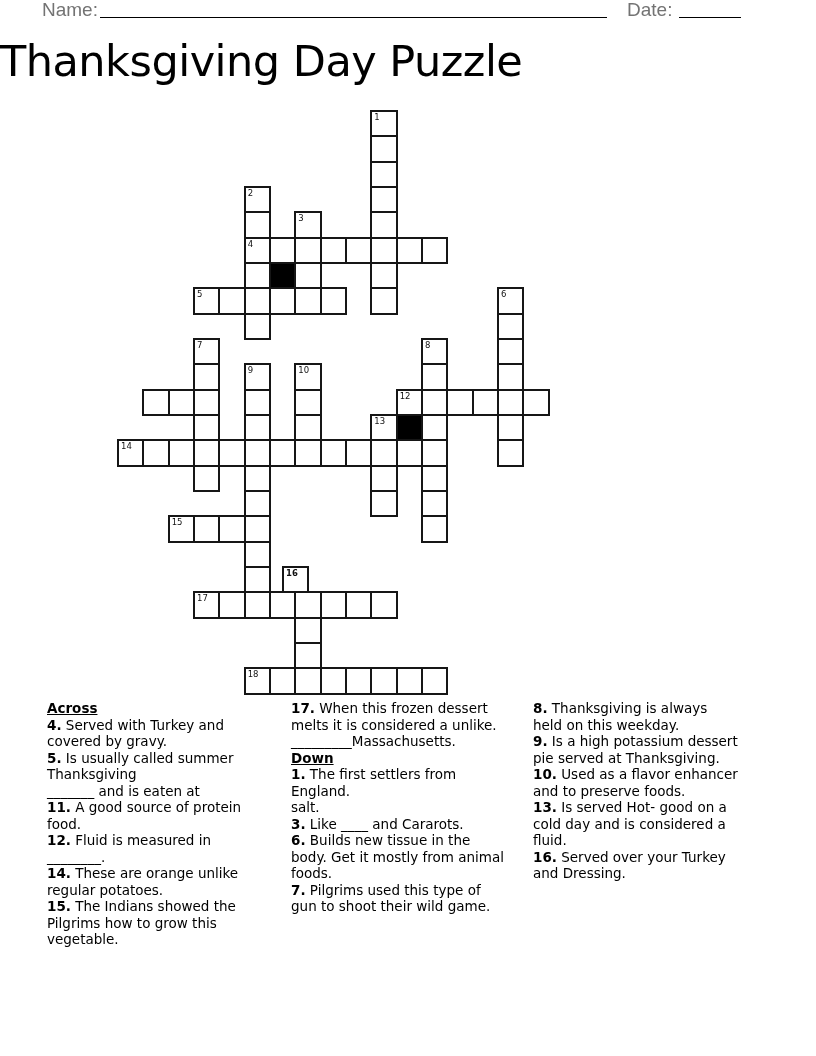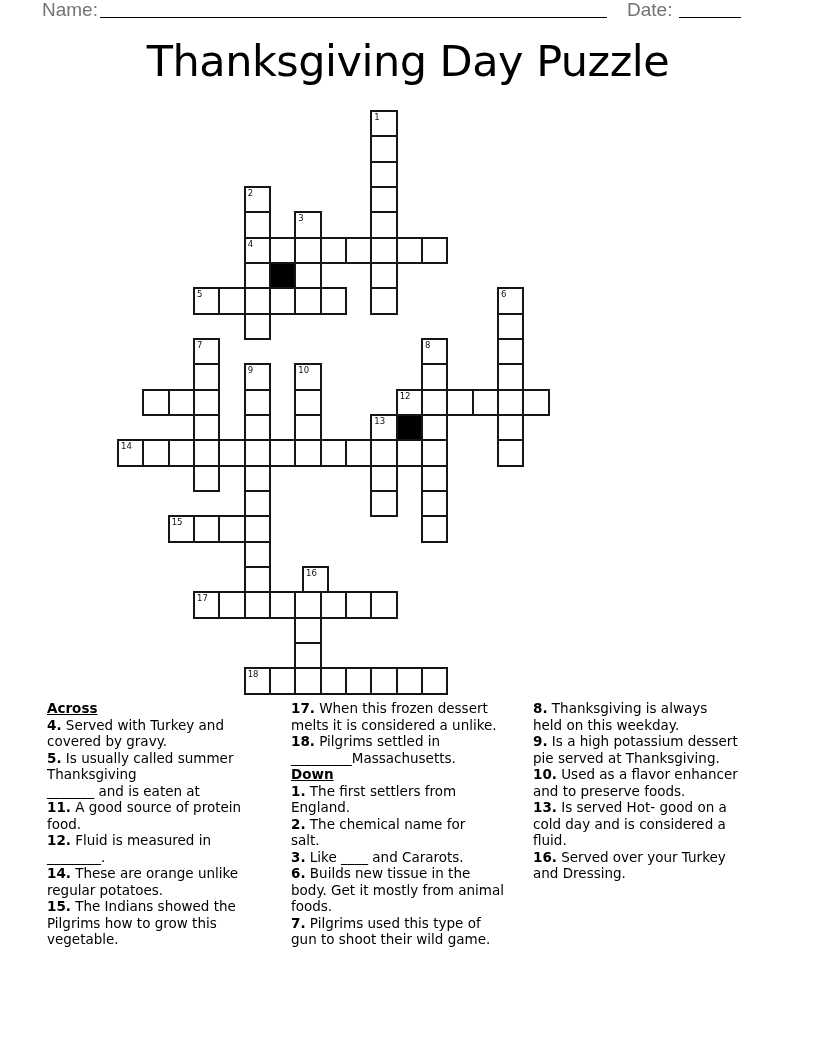--- a/index.html
+++ b/index.html
@@ -12,21 +12,21 @@
     position:absolute; top:0px; font-family:"Liberation Sans", sans-serif;
     font-size:19px; line-height:20px; color:#737373;
   }
   #name-label { left:42px; }
   #date-label { left:627px; }
   .hdr-line { position:absolute; top:16px; height:1px; border-bottom:1.6px solid #000; }
   #name-line { left:100px; width:507px; }
   #date-line { left:679px; width:62px; }
   
   .title {
-    position:absolute; left:0; right:0; top:33px; text-align:center;
+    position:absolute; left:0; right:0; top:33px; text-align:left;
     font-size:43px; line-height:56px; font-weight:400; letter-spacing:-0.5px;
   }
   
   .grid { position:absolute; left:117px; top:110px; }
   .cell {
     position:absolute; width:27.35px; height:27.35px; box-sizing:border-box;
     border:2px solid #161616; background:#fff;
   }
   .cell.black { background:#000; }
   .cell .num {
@@ -165,21 +165,21 @@
       <div class="cell" style="left: 303.96px; top: 379.95px;"></div>
       <div class="cell" style="left: 50.66px; top: 405.28px;">
         <span class="num">15</span>
       </div>
       <div class="cell" style="left: 75.99px; top: 405.28px;"></div>
       <div class="cell" style="left: 101.32px; top: 405.28px;"></div>
       <div class="cell" style="left: 126.65px; top: 405.28px;"></div>
       <div class="cell" style="left: 303.96px; top: 405.28px;"></div>
       <div class="cell" style="left: 126.65px; top: 430.61px;"></div>
       <div class="cell" style="left: 126.65px; top: 455.94px;"></div>
-      <div class="cell" style="left: 185px; top: 455.94px;">
+      <div class="cell" style="left: 165px; top: 455.94px; font-weight: bold;">
         <span class="num">16</span>
       </div>
       <div class="cell" style="left: 75.99px; top: 481.27px;">
         <span class="num">17</span>
       </div>
       <div class="cell" style="left: 101.32px; top: 481.27px;"></div>
       <div class="cell" style="left: 126.65px; top: 481.27px;"></div>
       <div class="cell" style="left: 151.98px; top: 481.27px;"></div>
       <div class="cell" style="left: 177.31px; top: 481.27px;"></div>
       <div class="cell" style="left: 202.64px; top: 481.27px;"></div>
@@ -214,26 +214,24 @@
       <div class="clue-line">________.</div>
       <div class="clue-line"><b class="clue-num">14.</b> These are orange unlike</div>
       <div class="clue-line">regular potatoes.</div>
       <div class="clue-line"><b class="clue-num">15.</b> The Indians showed the</div>
       <div class="clue-line">Pilgrims how to grow this</div>
       <div class="clue-line">vegetable.</div>
     </div>
   <div class="clue-col" id="clue-col-1">
       <div class="clue-line"><b class="clue-num">17.</b> When this frozen dessert</div>
       <div class="clue-line">melts it is considered a unlike.</div>
-      <div class="clue-line"><b class="clue-num">18.</b> Pilgrims settled in</div>
       <div class="clue-line">_________Massachusetts.</div>
       <div class="clue-header">Down</div>
       <div class="clue-line"><b class="clue-num">1.</b> The first settlers from</div>
       <div class="clue-line">England.</div>
-      <div class="clue-line"><b class="clue-num">2.</b> The chemical name for</div>
       <div class="clue-line">salt.</div>
       <div class="clue-line"><b class="clue-num">3.</b> Like ____ and Cararots.</div>
       <div class="clue-line"><b class="clue-num">6.</b> Builds new tissue in the</div>
       <div class="clue-line">body. Get it mostly from animal</div>
       <div class="clue-line">foods.</div>
       <div class="clue-line"><b class="clue-num">7.</b> Pilgrims used this type of</div>
       <div class="clue-line">gun to shoot their wild game.</div>
     </div>
   <div class="clue-col" id="clue-col-2">
       <div class="clue-line"><b class="clue-num">8.</b> Thanksgiving is always</div>

